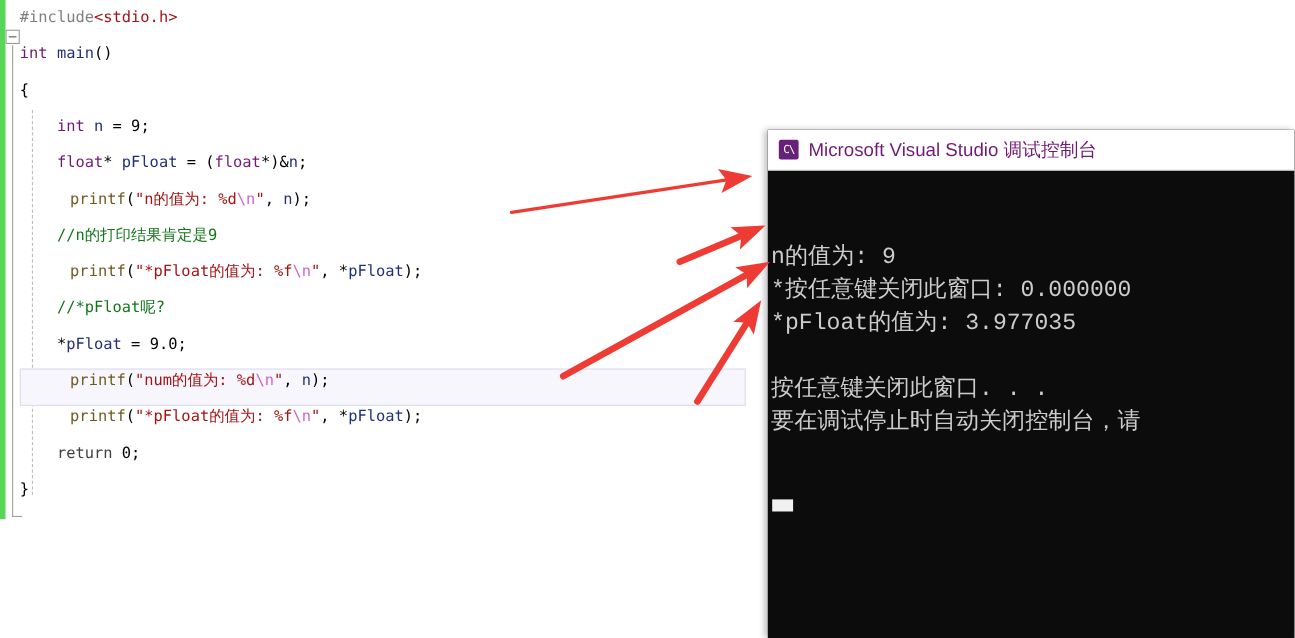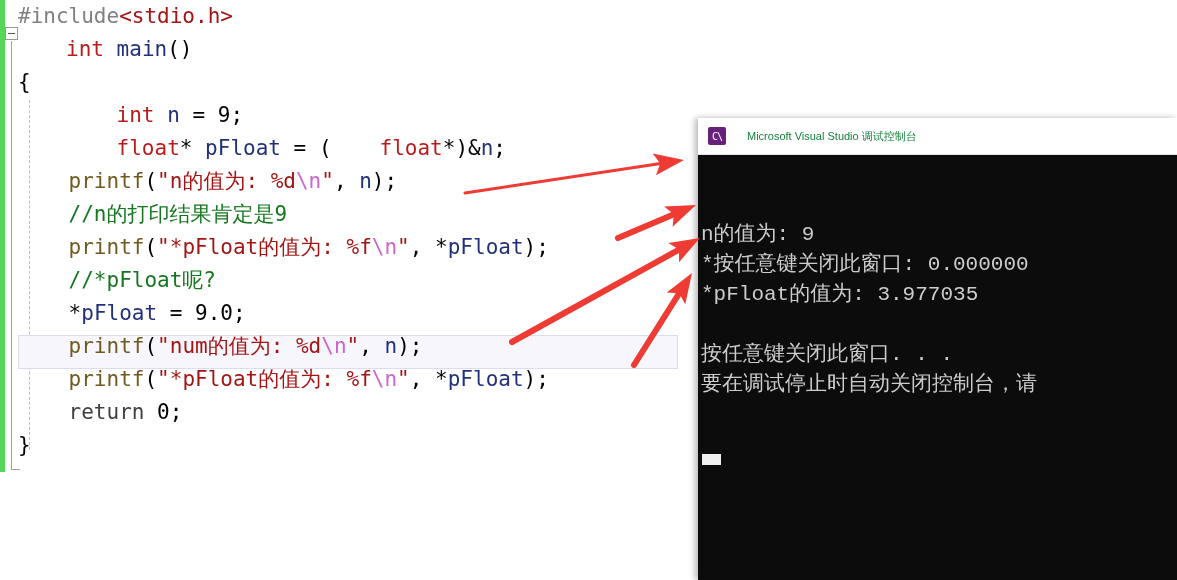--- a/index.html
+++ b/index.html
@@ -37,41 +37,41 @@
     background: #a0a0a0;
   }
   .indent-guide {
     position: absolute; left: 29px; top: 100px; width: 0; height: 350px;
     border-left: 1px dashed #bdbdbd;
   }
 
   .code {
     position: absolute; left: 0; top: 0; width: 700px;
     font-family: "DejaVu Sans Mono", monospace;
-    font-size: 21px;
+    font-size: 14px;
     line-height: 33px;
     white-space: pre;
     color: #000000;
   }
   .line { height: 33px; padding-left: 18px; position: relative; }
   .line .txt { display: inline-block; }
 
   .cur-line {
     position: absolute; left: 18px; top: 335px; width: 660px; height: 34px;
     border: 1px solid #dcdcf0; background: #f6f6fc;
   }
 
   
   .t-pre   { color: #808080; }
   .t-hdr   { color: #a31515; }
-  .t-kw    { color: #b91c1c; margin-left: 48px; }
+  .t-kw    { color: #701a75; }
   .t-id    { color: #22307a; }
   .t-num   { color: #000000; }
   .t-punc  { color: #000000; }
-  .t-fn    { color: #6f5b20; }
+  .t-fn    { color: #6f5b20; margin-left: 12px; }
   .t-str   { color: #a31515; }
   .t-esc   { color: #cc66cc; }
   .t-cmt   { color: #14761e; }
   .t-ret   { color: #404040; }
 
   
   #console {
     position: absolute; left: 698px; top: 118px;
     width: 479px; height: 462px;
     background: #0c0c0c;
@@ -87,21 +87,21 @@
   #console .app-icon {
     width: 18px; height: 18px; background: #68217a;
     border-radius: 2px; margin-right: 9px;
     position: relative; flex: none;
     display:flex; align-items:center; justify-content:center;
     color:#ffffff; font-size: 10px; font-family:"DejaVu Sans Mono", monospace;
     letter-spacing:-1px;
   }
   #console .title-text {
     font-family: "Liberation Sans", sans-serif;
-    font-size: 11px; color: #15803d; margin-left: 12px;
+    font-size: 17px; color: #701a75;
   }
   #console .body {
     position: relative;
     height: 376px;
     padding: 5px 0 0 3px;
     color: #cccccc;
     font-family: Liberation Mono, monospace;
     font-size: 21px;
     line-height: 30px;
     white-space: pre;

